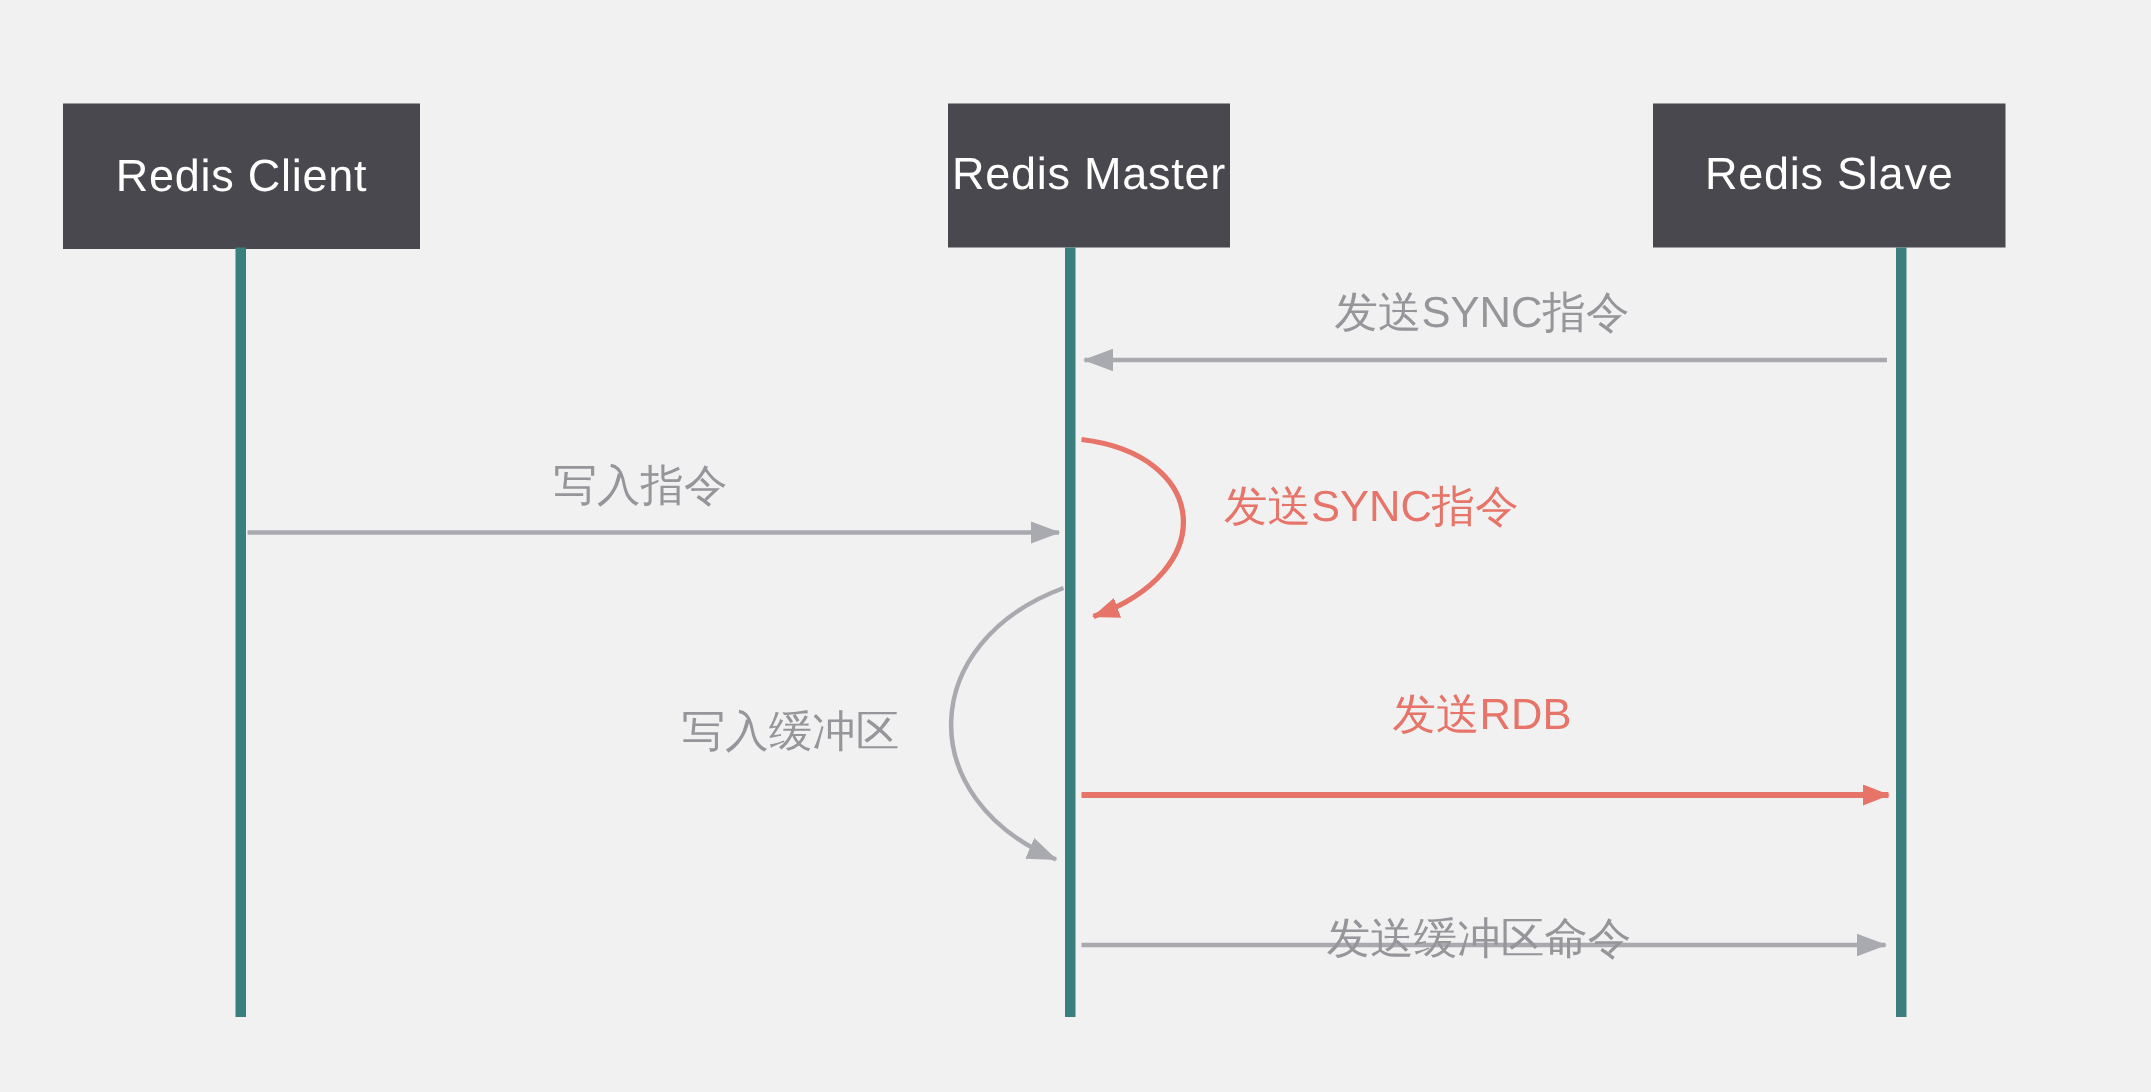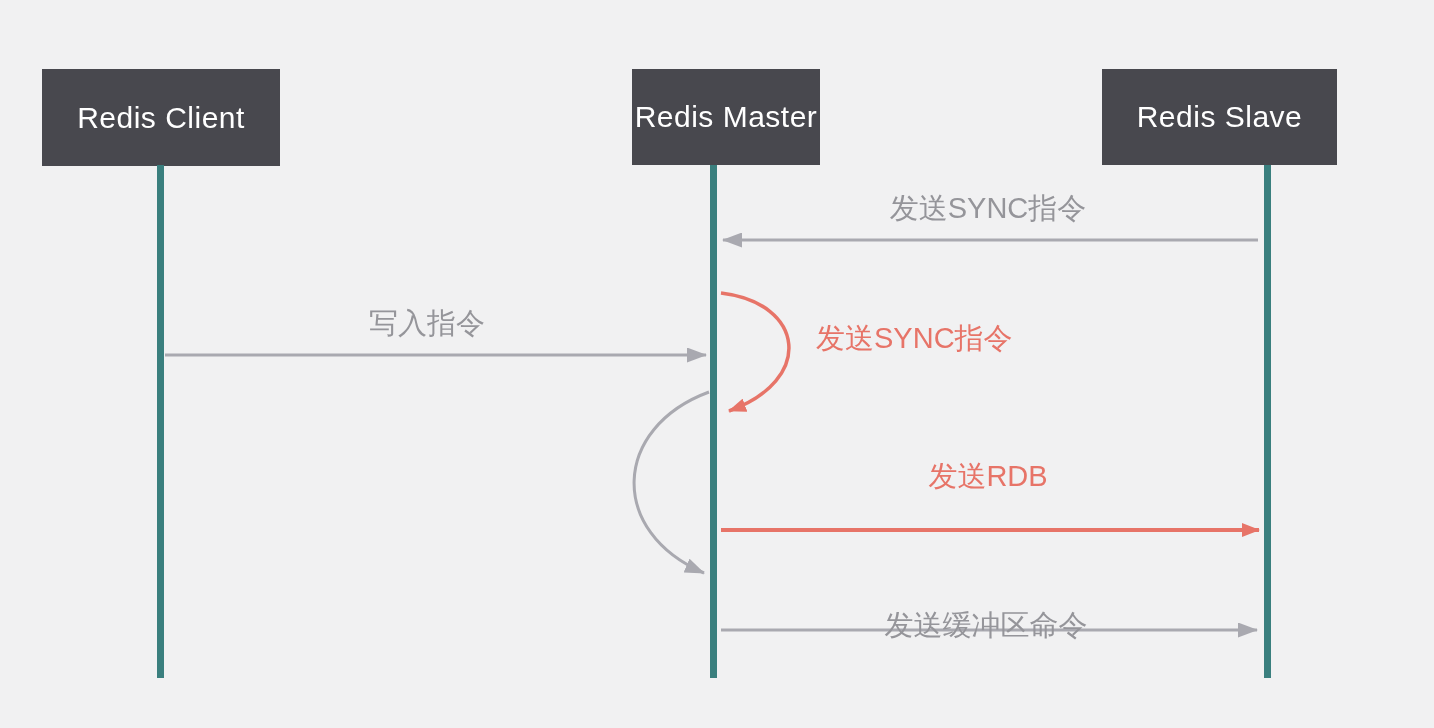--- a/index.html
+++ b/index.html
@@ -103,18 +103,19 @@
   </svg>
 
   <div class="msg-label gray centered" style="left:988px; top:189px;">发送SYNC指令</div>
 
   <div class="msg-label gray centered" style="left:427px; top:304px;">写入指令</div>
 
   <div class="msg-label red two-line" style="left:816px; top:319px;">
     <div>发送SYNC指令</div>
   </div>
 
+  <div class="msg-label gray centered" style="left:527px; top:468px;">写入缓冲区</div>
 
   <div class="msg-label red centered" style="left:988px; top:457px;">发送RDB</div>
 
   <div class="msg-label gray centered" style="left:986px; top:606px;">发送缓冲区命令</div>
 
 </div>
 
 </body></html>

